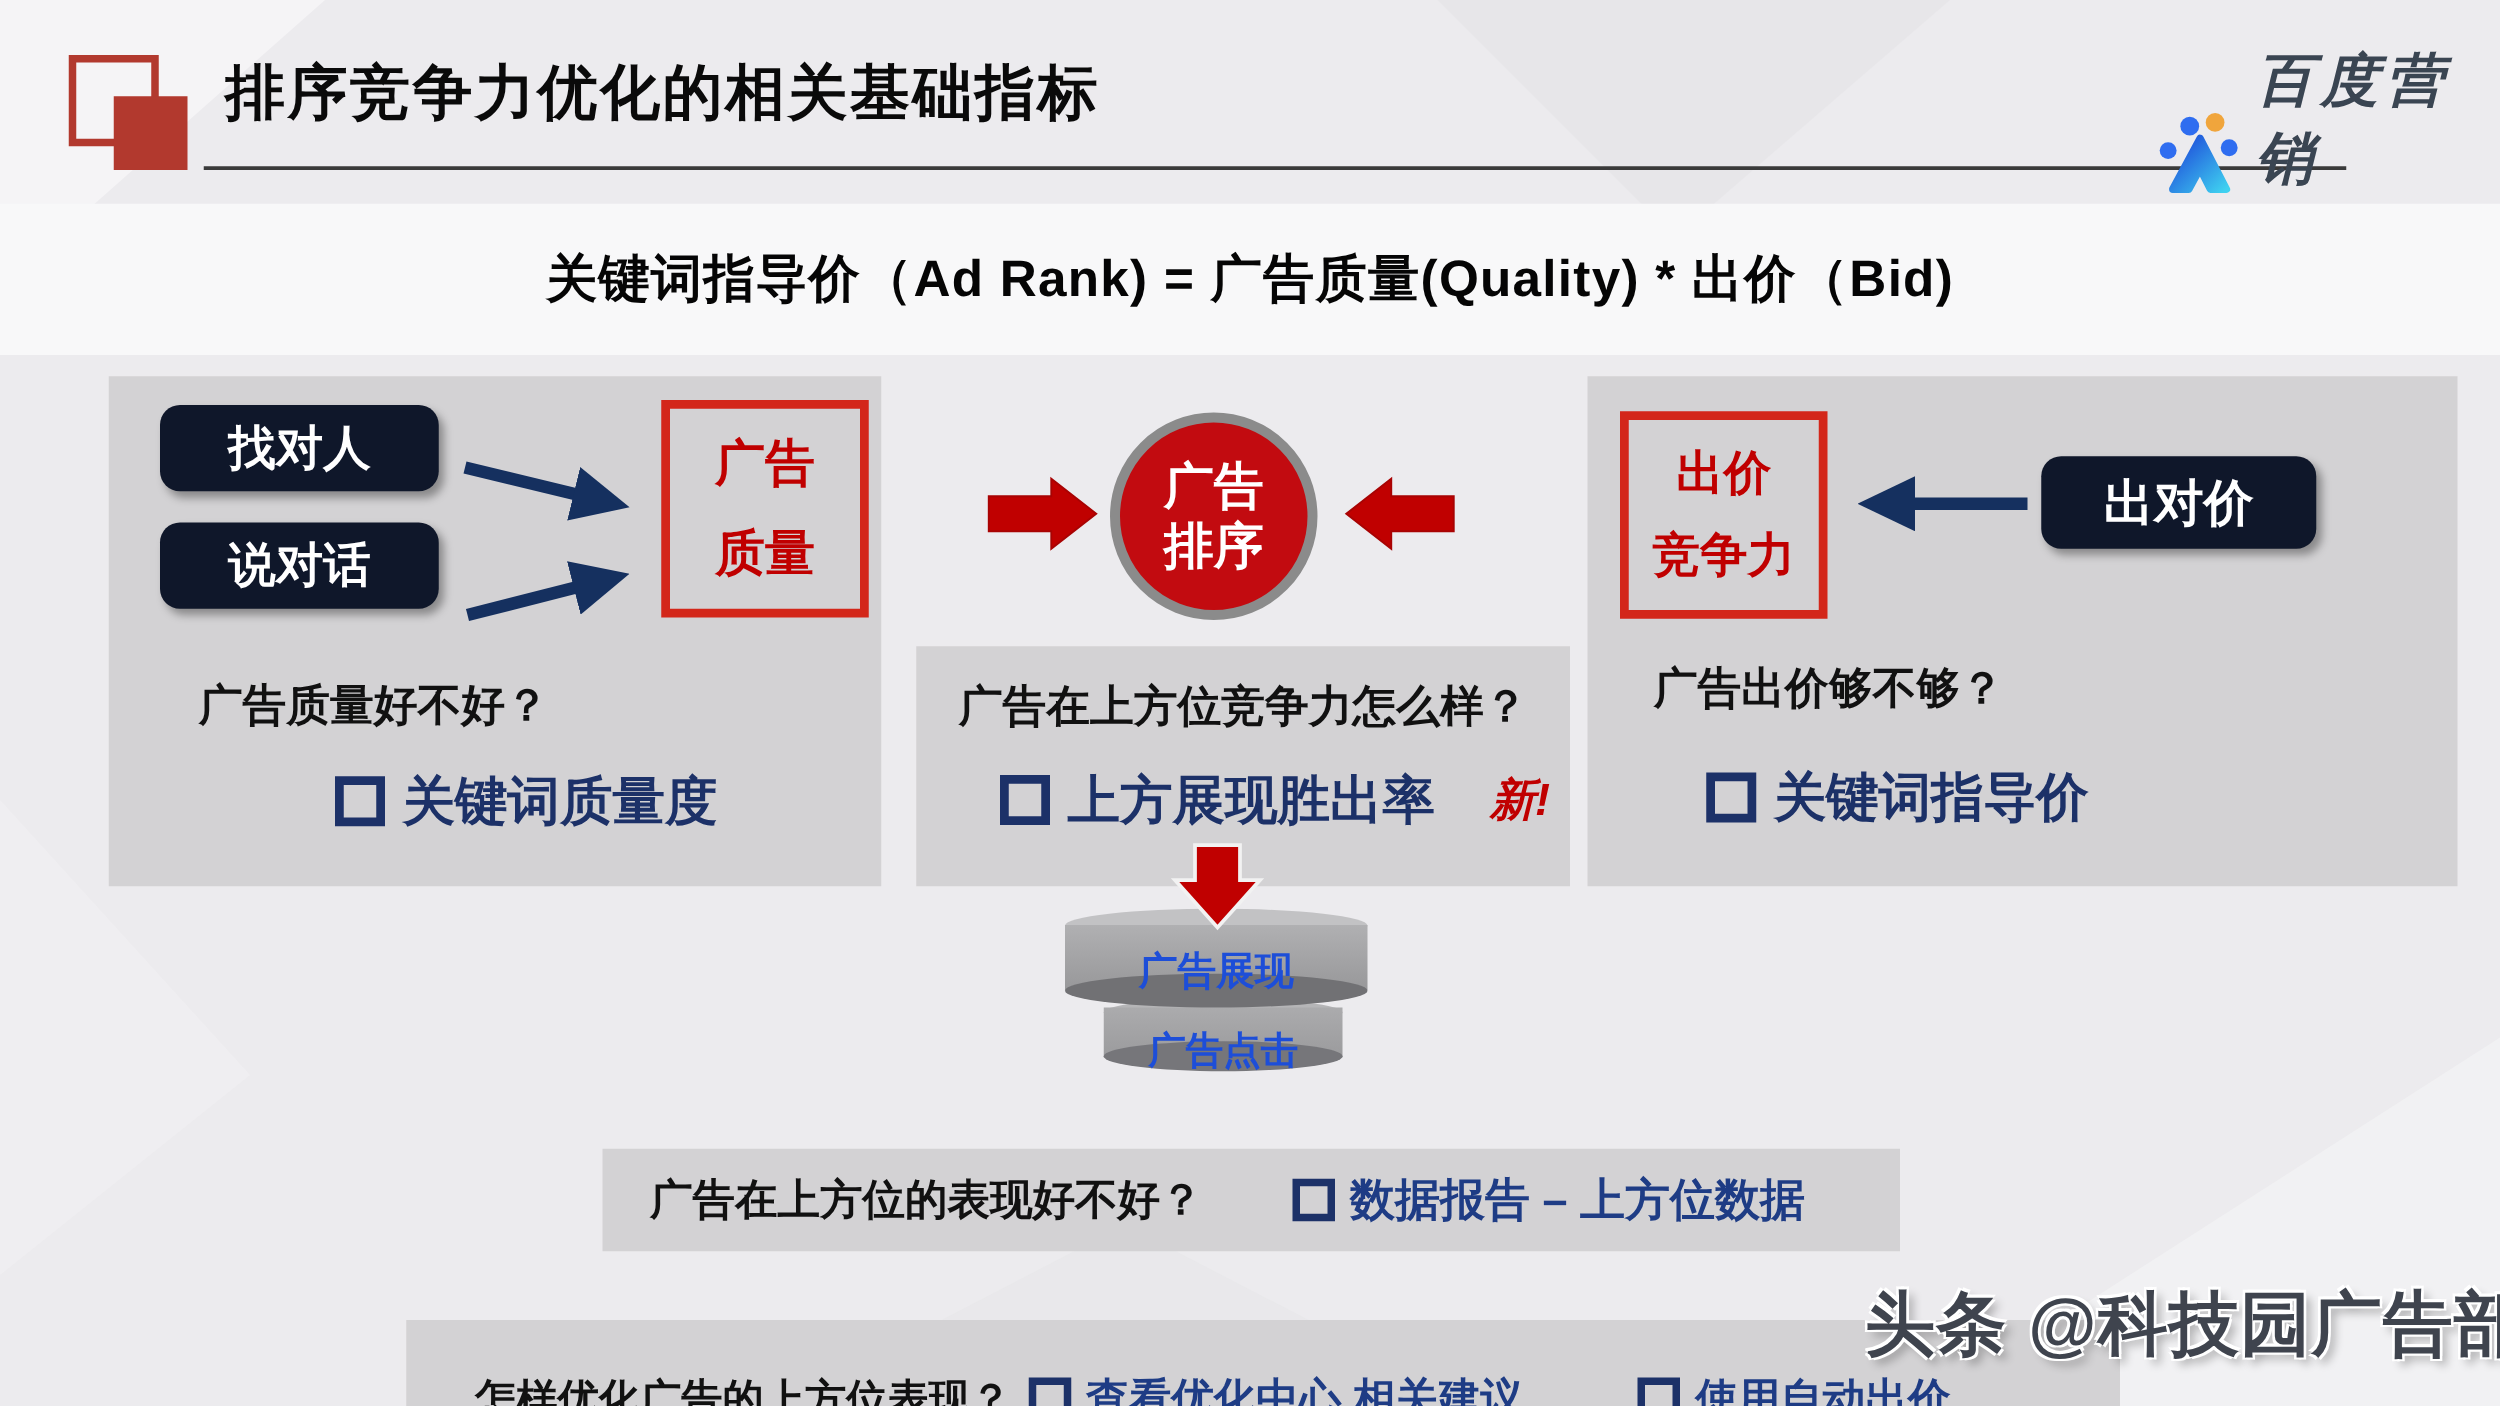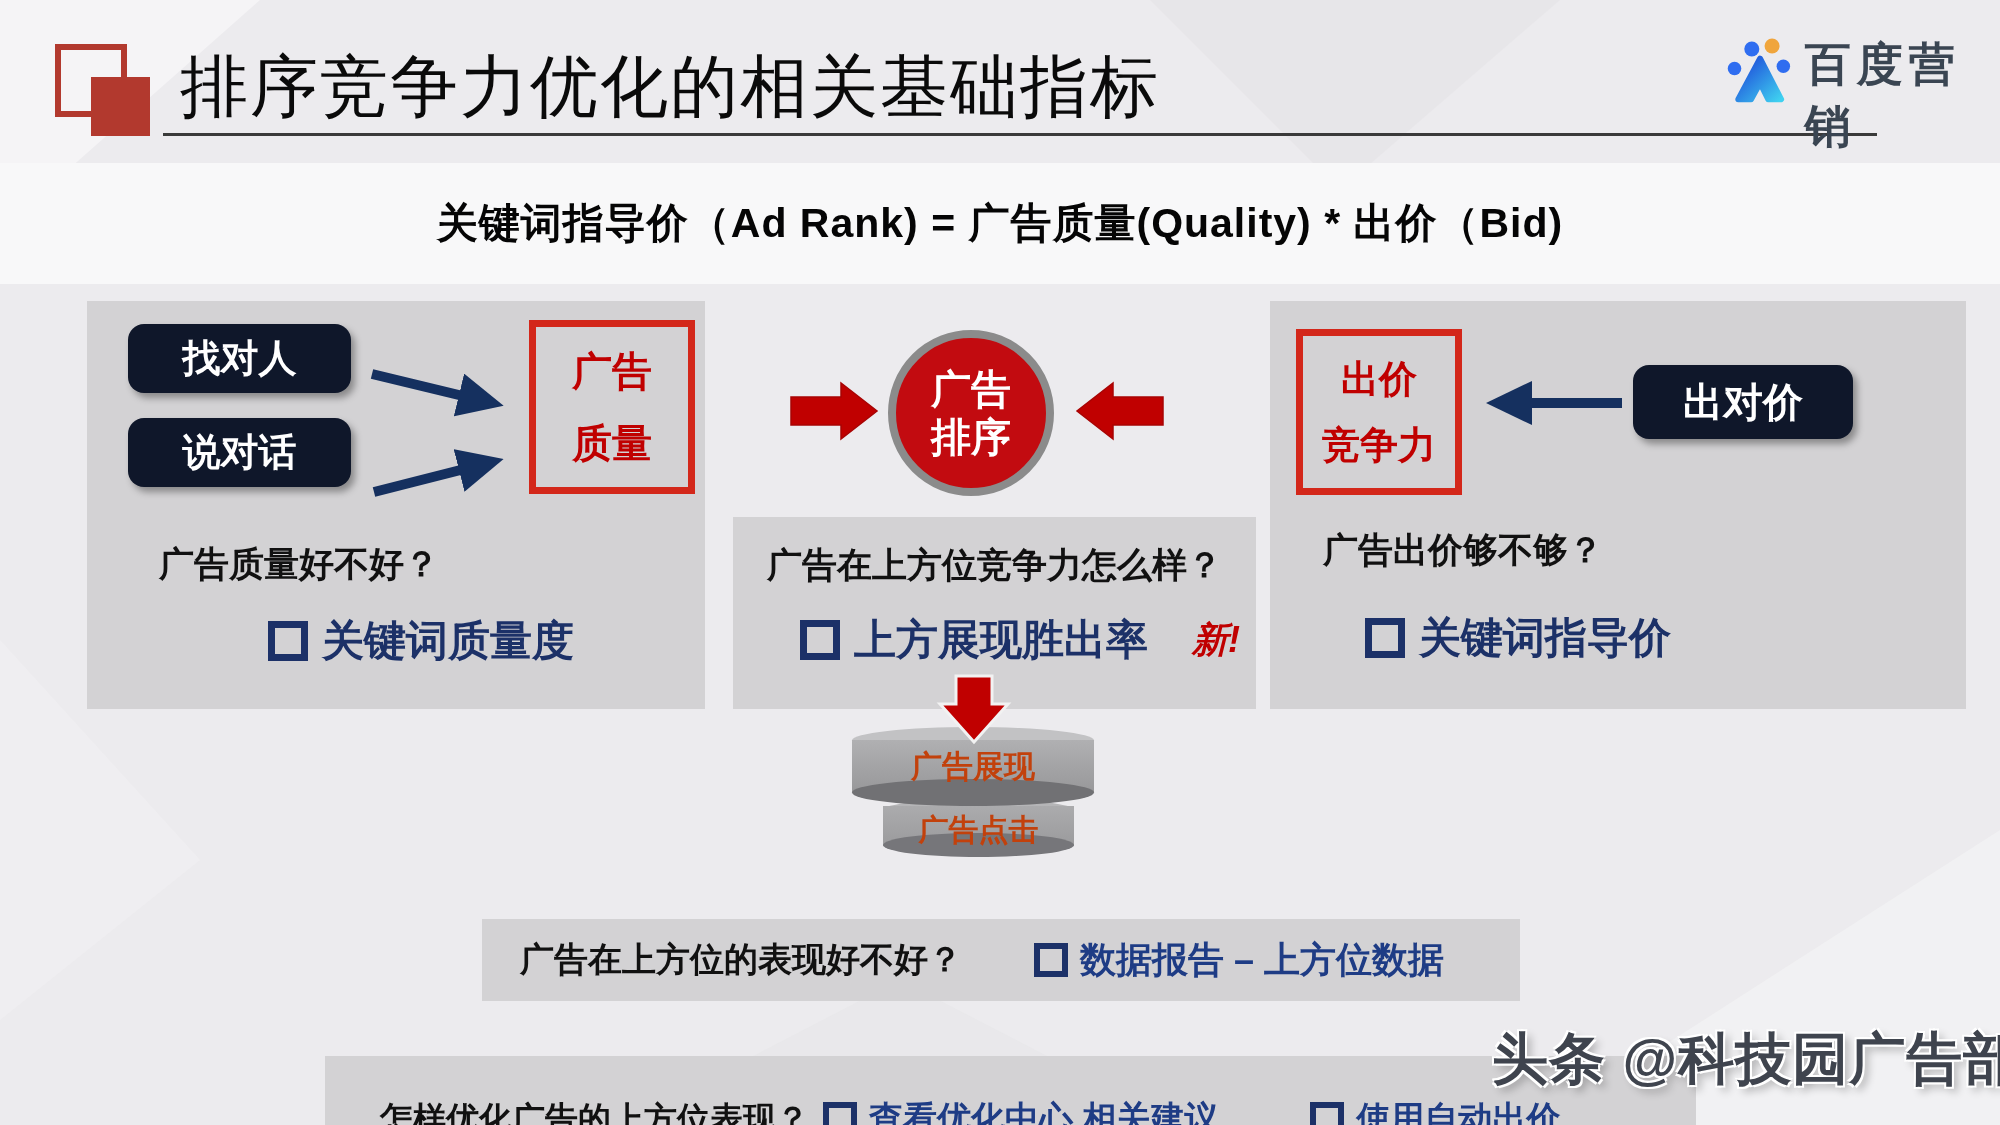--- a/index.html
+++ b/index.html
@@ -7,23 +7,23 @@
     position:relative;width:2000px;height:1125px;overflow:hidden;
     background:#ecebee;
     font-family:"Liberation Sans","DejaVu Sans",sans-serif;
   }
   .abs{position:absolute;}
   svg.overlay{position:absolute;left:0;top:0;width:2000px;height:1125px;pointer-events:none;}
 
   
   .deco-outline{left:55px;top:44px;width:60px;height:61px;border:6px solid #b2392e;z-index:2;}
   .deco-fill{left:91px;top:77px;width:59px;height:59px;background:#b2392e;z-index:3;}
-  .page-title{left:180px;top:42px;font-size:68px;font-weight:400;color:#0a0a0a;letter-spacing:2px;z-index:2;}
+  .page-title{left:180px;top:42px;font-size:48px;font-weight:700;color:#0a0a0a;letter-spacing:2px;z-index:2;}
   .title-underline{left:163px;top:133px;width:1714px;height:3px;background:#3a3a3a;z-index:2;}
-  .brand-logo{left:1727px;top:34px;display:flex;align-items:flex-start;z-index:2;}
+  .brand-logo{left:1727px;top:34px;display:flex;align-items:flex-end;z-index:2;font-style:italic;}
   .brand-name{font-size:46px;font-weight:700;color:#3a4552;letter-spacing:6px;margin-left:10px;}
 
   
   .formula-band{left:0;top:163px;width:2000px;height:121px;background:#f8f8f9;z-index:1;
     display:flex;align-items:center;justify-content:center;}
   .formula-text{font-size:41px;font-weight:800;color:#050505;letter-spacing:1px;}
 
   
   .panel{background:#d3d2d4;z-index:1;}
   .panel-left{left:87px;top:301px;width:618px;height:408px;}
@@ -49,21 +49,21 @@
   .rank-circle{
     left:888px;top:330px;width:150px;height:150px;border-radius:50%;
     background:#c20b10;border:8px solid #8b8b8b;z-index:2;
     display:flex;flex-direction:column;align-items:center;justify-content:center;
     color:#fff;font-weight:800;font-size:40px;line-height:48px;
   }
   .new-badge{font-size:36px;font-weight:800;font-style:italic;color:#c00000;margin-left:44px;}
 
   
   .cyl-ellipse{border-radius:50%;z-index:2;}
-  .cyl-label{z-index:4;text-align:center;font-weight:800;color:#c2410c;}
+  .cyl-label{z-index:4;text-align:center;font-weight:800;color:#1d4ed8;margin-top:10px;}
 
   
   .bar{background:#d3d2d4;display:flex;align-items:center;z-index:1;}
   .bar1{left:482px;top:893px;width:1038px;height:82px;padding-left:38px;box-sizing:border-box;margin-top:26px;}
   .bar2{left:325px;top:1008px;width:1371px;height:126px;padding-left:55px;box-sizing:border-box;margin-top:48px;}
   .bar .question{font-size:34px;}
   .bar .metric-label{font-size:36px;color:#1e3c85;}
 
   .watermark{
     left:1492px;top:1022px;z-index:10;font-size:56px;font-weight:800;color:#3f444e;letter-spacing:1px;

